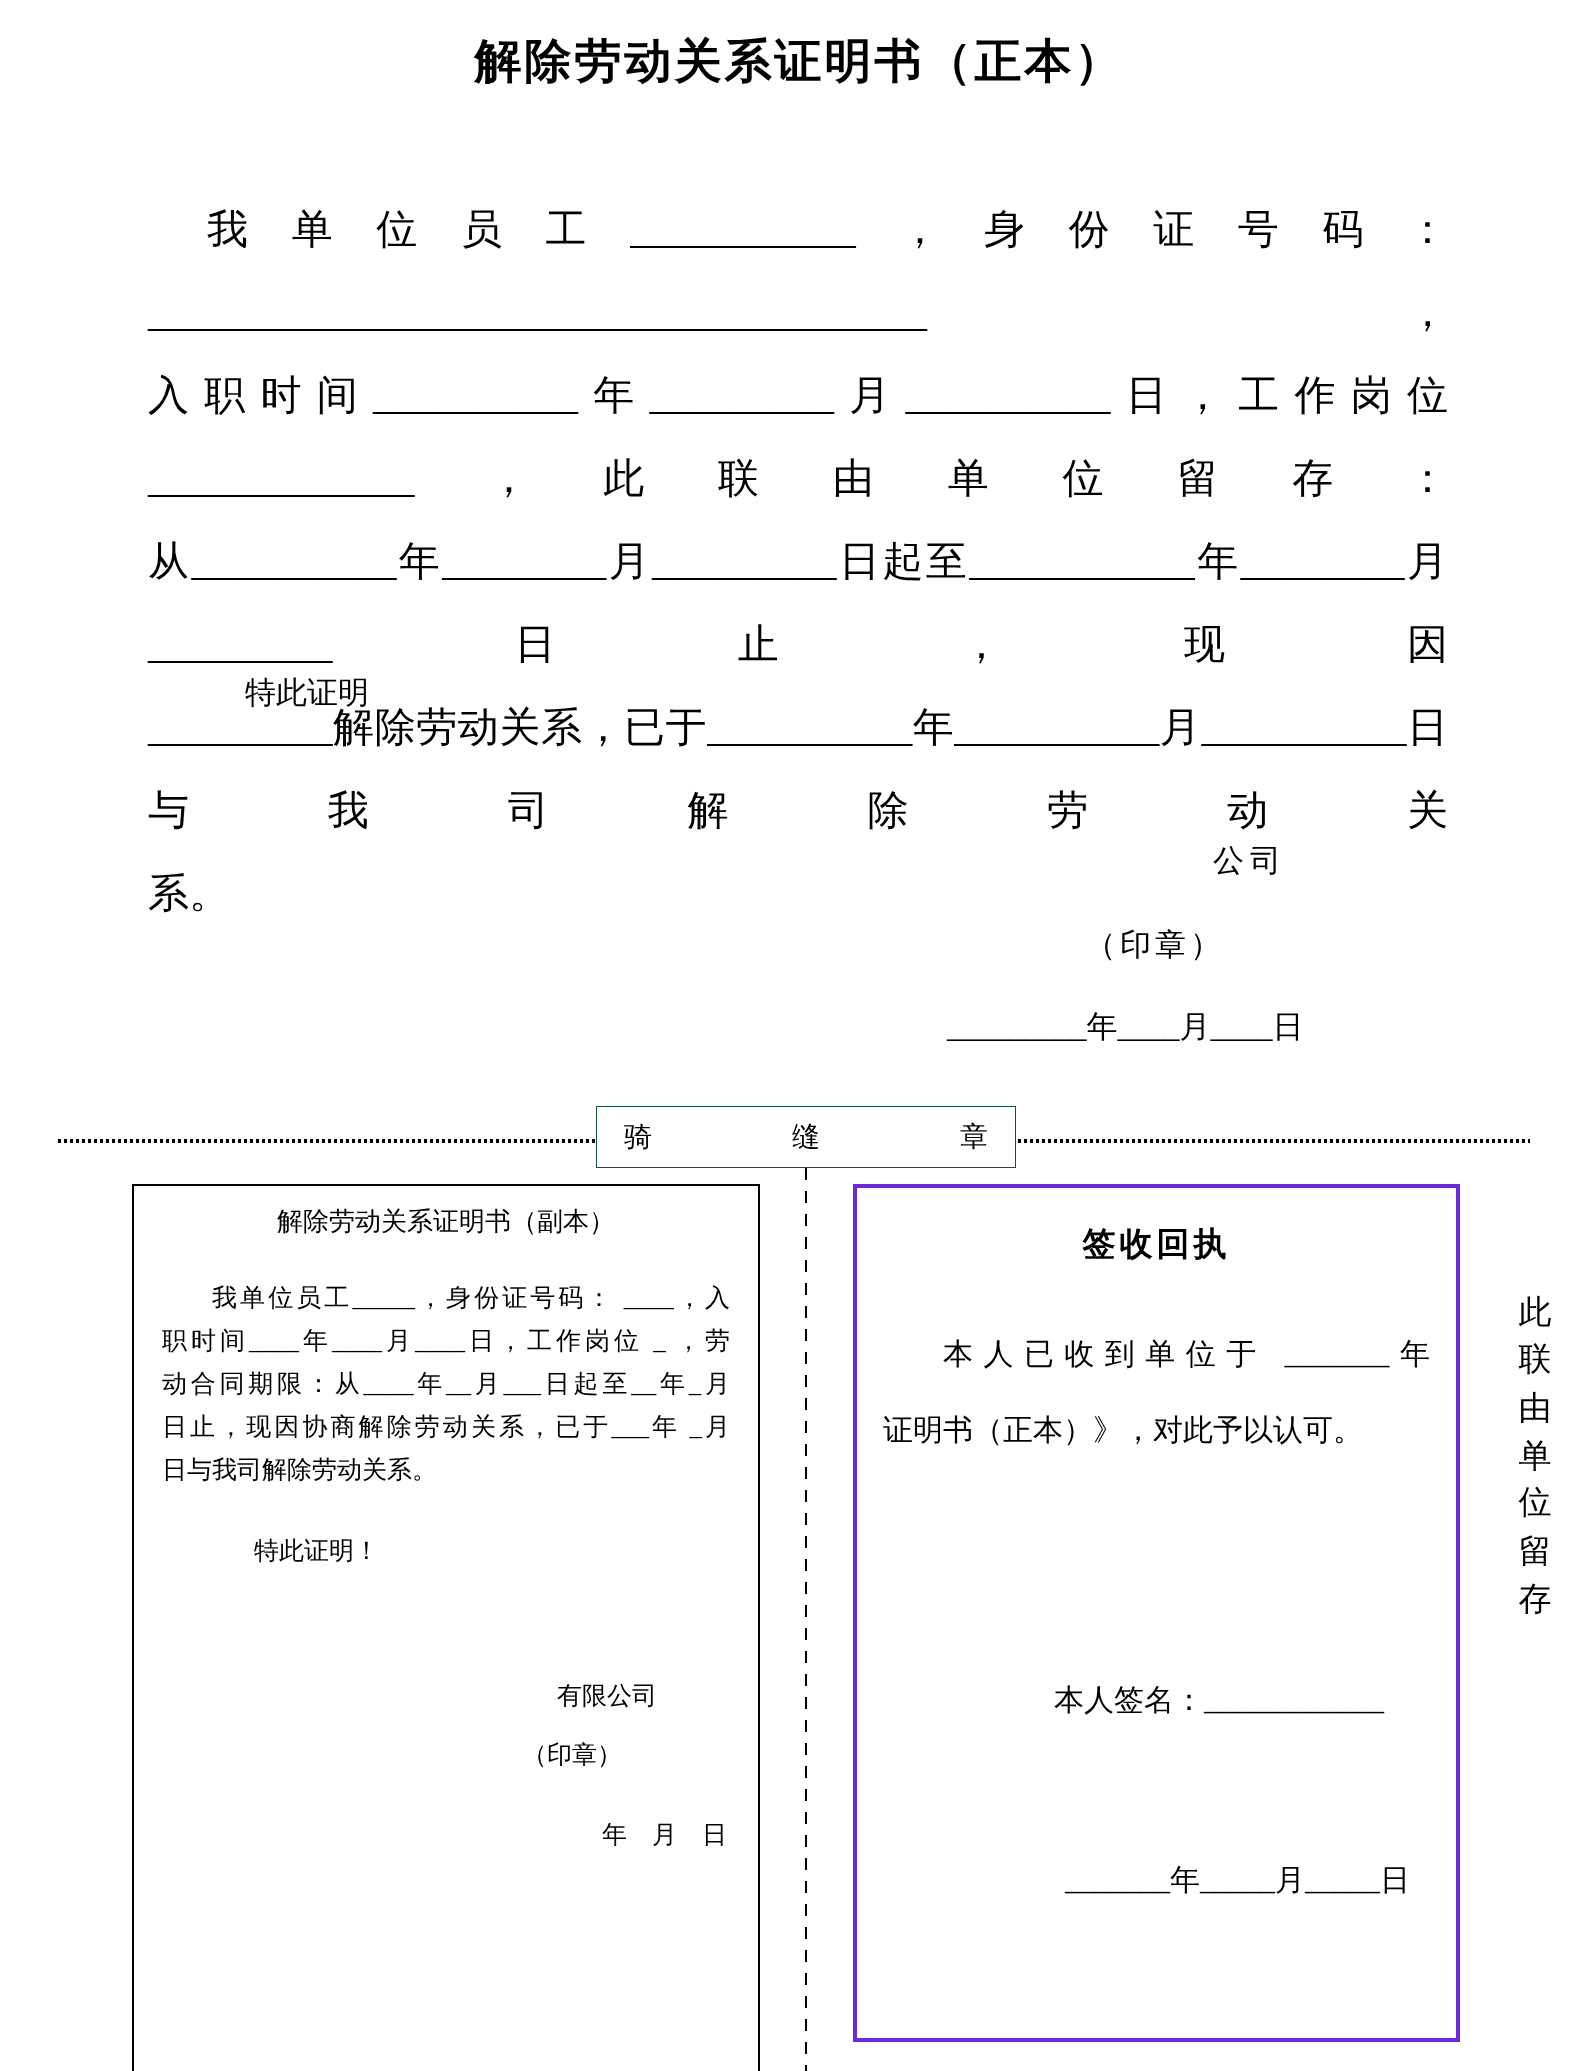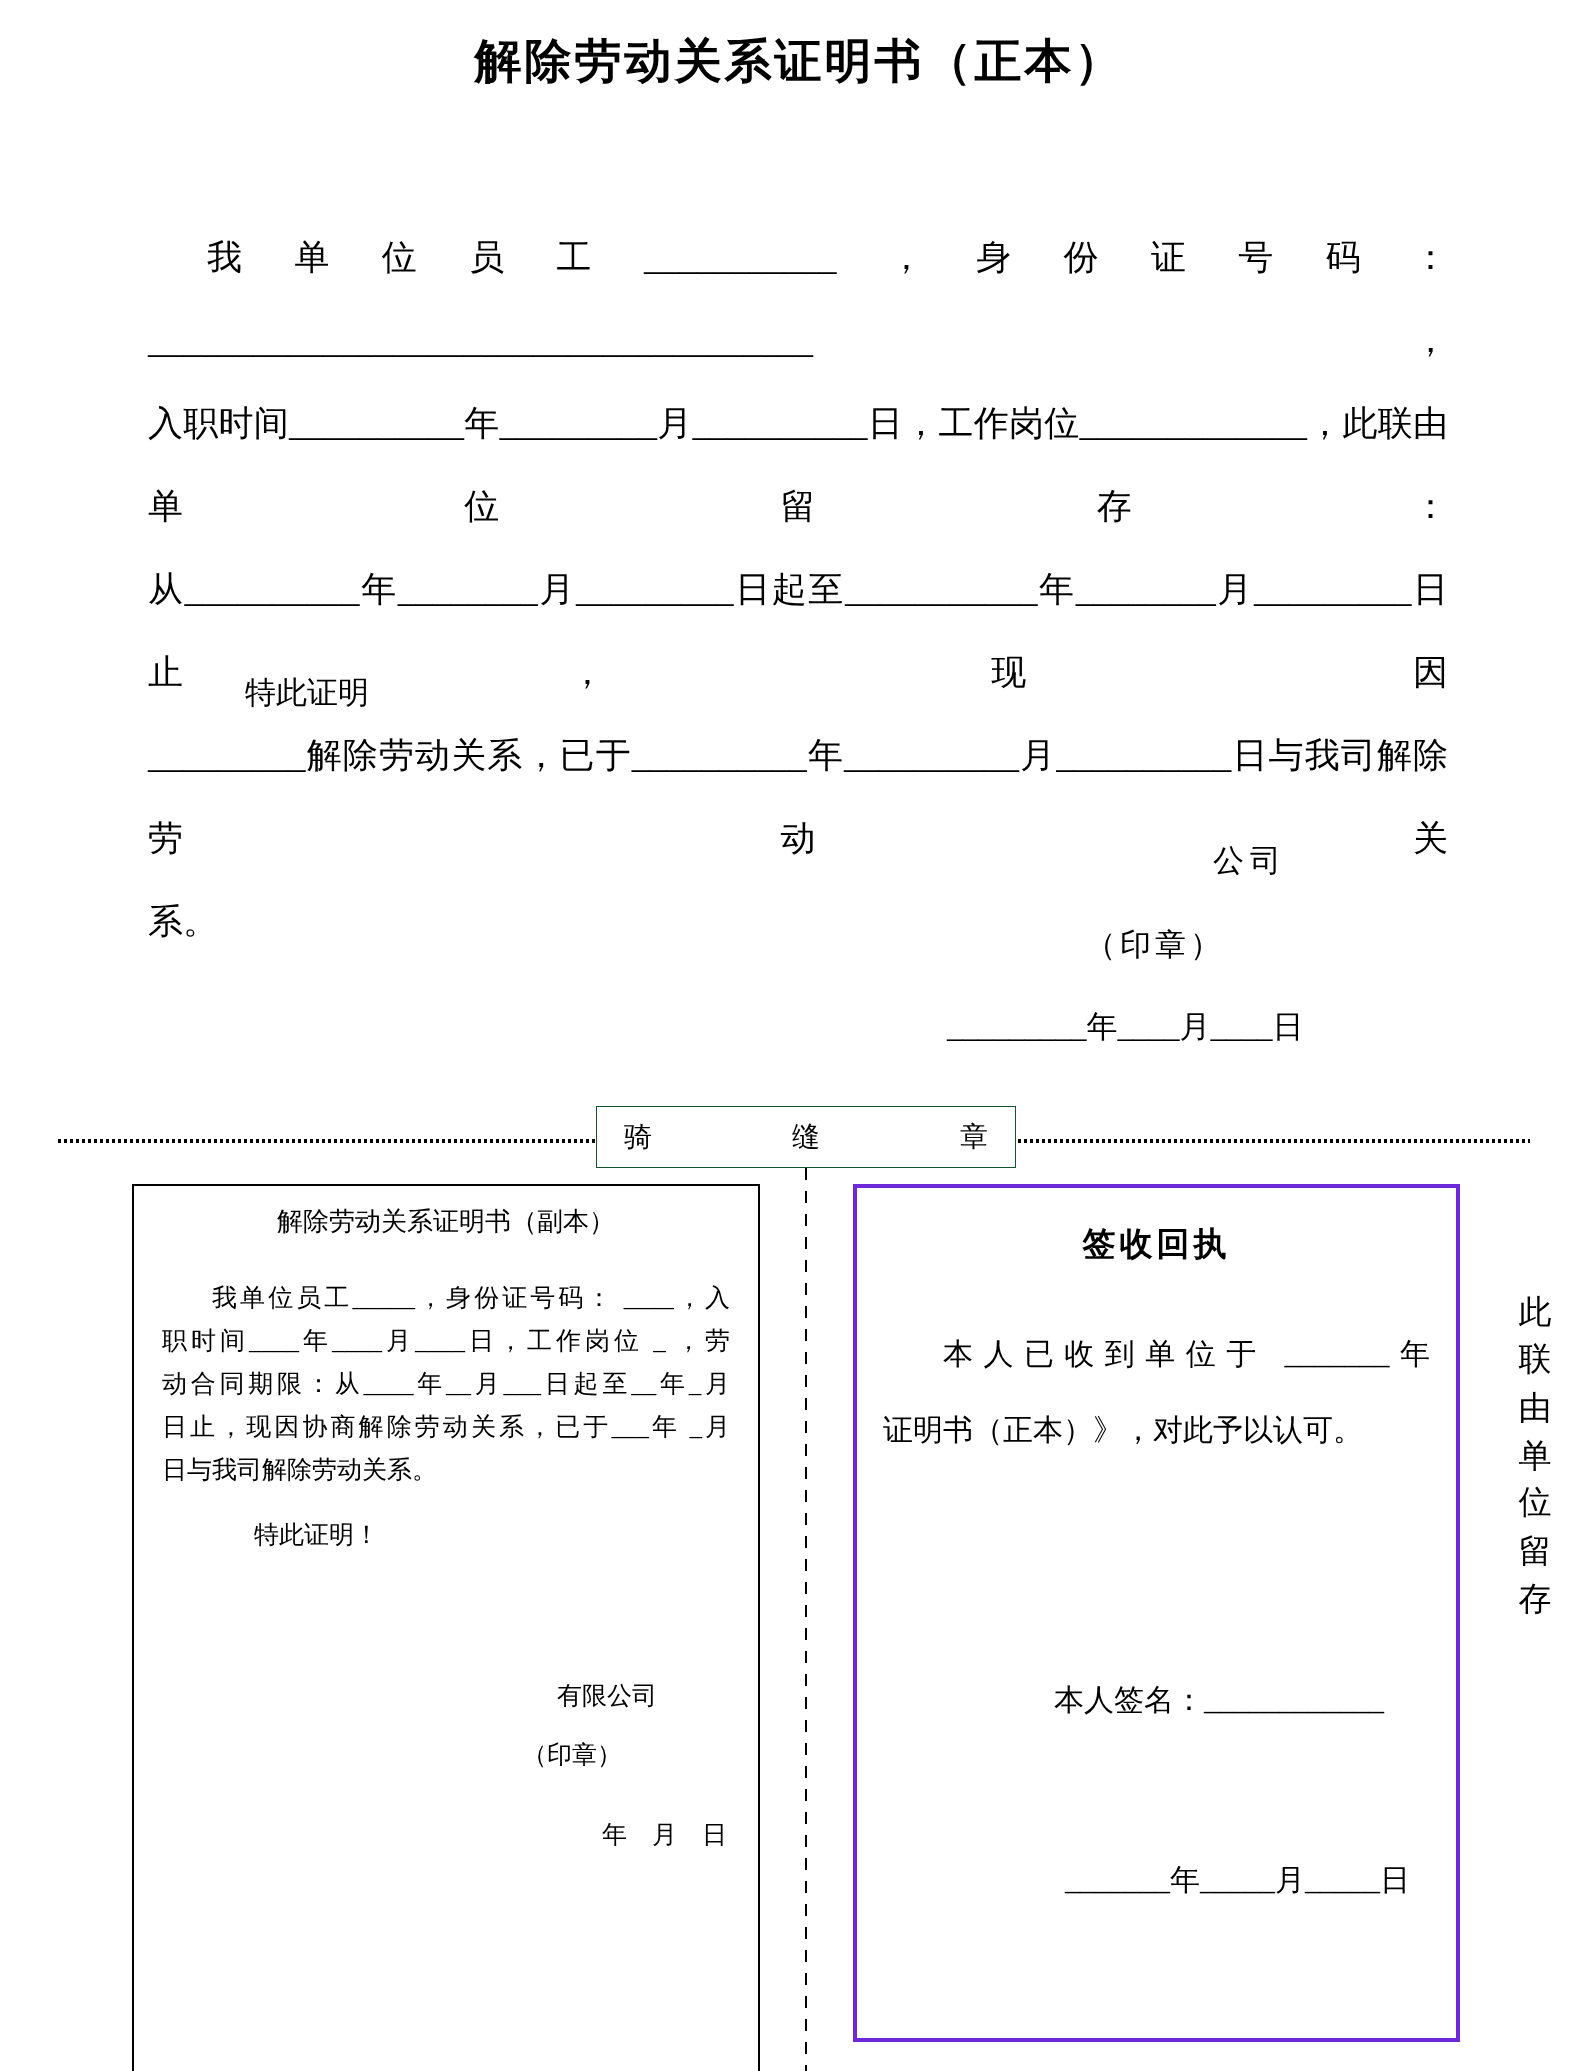--- a/index.html
+++ b/index.html
@@ -10,22 +10,22 @@
     font-family:"Liberation Serif","DejaVu Serif",serif;
     overflow:hidden;
     padding-left:12px;
   }
   
   .cert-title{
     position:absolute;top:30px;left:0;width:100%;
     text-align:center;font-size:47px;font-weight:700;letter-spacing:3px;
   }
   .cert-body{
-    position:absolute;left:148px;top:216px;width:1300px;
-    font-size:35px;line-height:83px;
+    position:absolute;left:148px;top:188px;width:1300px;
+    font-size:41px;line-height:83px;
   }
   .jl{text-align:justify;text-align-last:justify;}
   .ind-main{text-indent:59px;}
   .attest-main{position:absolute;left:245px;top:672px;font-size:31px;}
   .company-main{position:absolute;left:1213px;top:840px;font-size:31px;letter-spacing:6px;}
   .seal-main{position:absolute;left:1085px;top:924px;font-size:31px;letter-spacing:4px;}
   .date-main{position:absolute;left:947px;top:1006px;font-size:31px;}
   
   .dotline{
     position:absolute;top:1139px;left:58px;width:1472px;height:4px;z-index:1;
@@ -42,21 +42,21 @@
     background:repeating-linear-gradient(180deg,#000 0 12px,transparent 12px 23px);
   }
   
   .copy-box{
     position:absolute;left:132px;top:1184px;width:628px;height:988px;
     border:2px solid #000;box-sizing:border-box;background:#fff;
   }
   .copy-title{position:absolute;top:18px;left:0;width:100%;text-align:center;font-size:26px;}
   .copy-body{position:absolute;top:90px;left:28px;right:28px;font-size:25px;line-height:43px;}
   .ind-copy{text-indent:50px;}
-  .copy-attest{position:absolute;top:332px;left:120px;font-size:25px;}
+  .copy-attest{position:absolute;top:348px;left:120px;font-size:25px;}
   .copy-company{position:absolute;top:493px;left:423px;font-size:25px;text-align:center;}
   .copy-seal{position:absolute;top:552px;left:388px;font-size:25px;}
   .copy-date{position:absolute;top:632px;left:468px;font-size:25px;}
   .receipt-box{
     position:absolute;left:853px;top:1184px;width:607px;height:858px;
     border:4px solid #6d28d9;box-sizing:border-box;background:#fff;
   }
   .receipt-title{position:absolute;top:34px;left:0;width:100%;text-align:center;font-size:33px;font-weight:700;letter-spacing:4px;}
   .receipt-body{position:absolute;top:128px;left:26px;right:26px;font-size:30px;line-height:76px;}
   .ind-receipt{text-indent:60px;}

